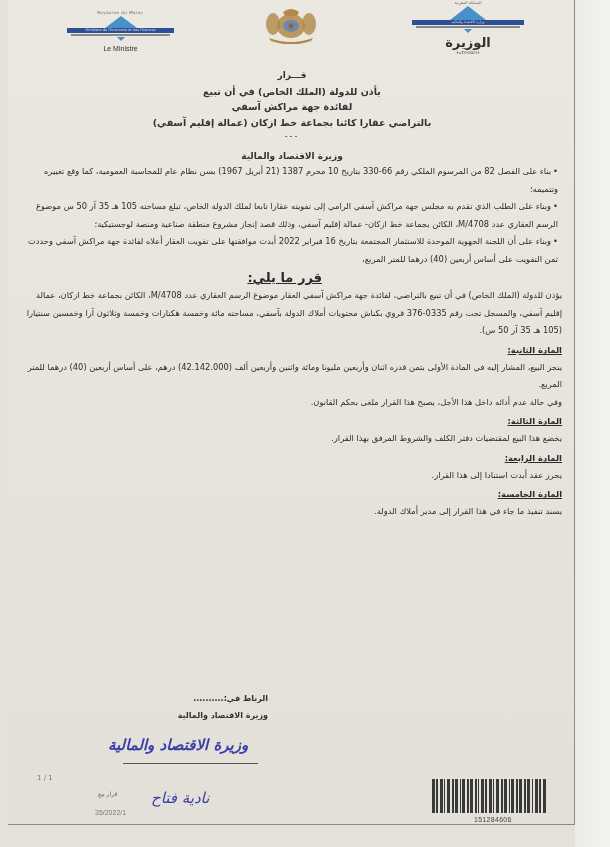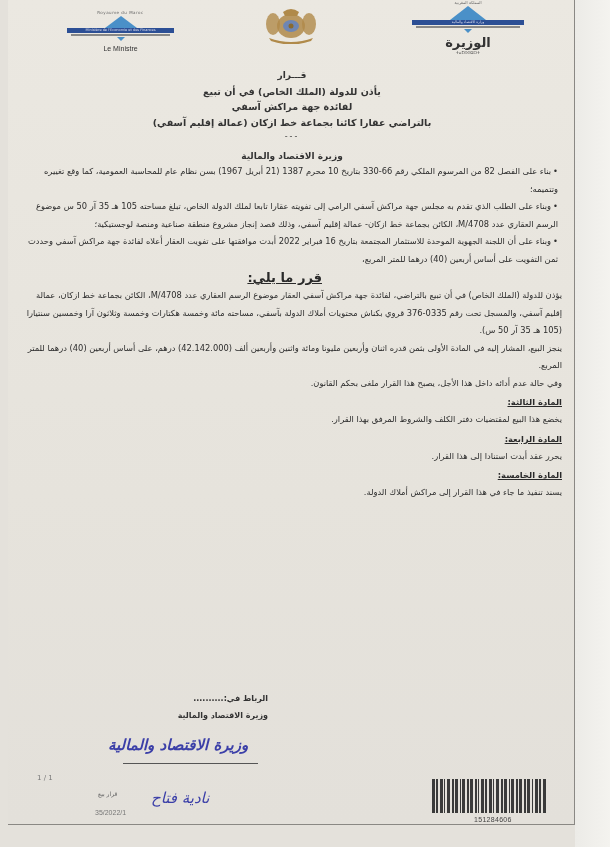--- a/index.html
+++ b/index.html
@@ -119,31 +119,32 @@
     <div class="ministry-head">وزيرة الاقتصاد والمالية</div>
 
     <div class="para bullet" style="margin-top:2px;">بناء على الفصل 82 من المرسوم الملكي رقم 66-330 بتاريخ 10 محرم 1387 (21 أبريل 1967) بسن نظام عام للمحاسبة العمومية، كما وقع تغييره وتتميمه؛</div>
     <div class="para bullet">وبناء على الطلب الذي تقدم به مجلس جهة مراكش آسفي الرامي إلى تفويته عقارا تابعا لملك الدولة الخاص، تبلغ مساحته 105 هـ 35 آر 50 س موضوع الرسم العقاري عدد M/4708، الكائن بجماعة خط ازكان- عمالة إقليم آسفي، وذلك قصد إنجاز مشروع منطقة صناعية ومنصة لوجستيكية؛</div>
     <div class="para bullet">وبناء على أن اللجنة الجهوية الموحدة للاستثمار المجتمعة بتاريخ 16 فبراير 2022 أبدت موافقتها على تفويت العقار أعلاه لفائدة جهة مراكش آسفي وحددت ثمن التفويت على أساس أربعين (40) درهما للمتر المربع،</div>
 
     <div class="decides">قرر ما يلي:</div>
 
     <div class="para">يؤذن للدولة (الملك الخاص) في أن تبيع بالتراضي، لفائدة جهة مراكش آسفي العقار موضوع الرسم العقاري عدد M/4708، الكائن بجماعة خط ازكان، عمالة إقليم آسفي، والمسجل تحت رقم 0335-376 قروي بكناش محتويات أملاك الدولة بآسفي، مساحته مائة وخمسة هكتارات وخمسة وثلاثون آرا وخمسين سنتيارا (105 هـ 35 آر 50 س).</div>
 
+    <div class="article-title">المادة الثانية:</div>
     <div class="para">ينجز البيع، المشار إليه في المادة الأولى بثمن قدره اثنان وأربعين مليونا ومائة واثنين وأربعين ألف (42.142.000) درهم، على أساس أربعين (40) درهما للمتر المربع.</div>
     <div class="para">وفي حالة عدم أدائه داخل هذا الأجل، يصبح هذا القرار ملغى بحكم القانون.</div>
 
     <div class="article-title">المادة الثالثة:</div>
     <div class="para">يخضع هذا البيع لمقتضيات دفتر الكلف والشروط المرفق بهذا القرار.</div>
 
     <div class="article-title">المادة الرابعة:</div>
     <div class="para">يحرر عقد أبدت استنادا إلى هذا القرار.</div>
 
     <div class="article-title">المادة الخامسة:</div>
-    <div class="para">يسند تنفيذ ما جاء في هذا القرار إلى مراكش أملاك الدولة.</div>
+    <div class="para">يسند تنفيذ ما جاء في هذا القرار إلى مدير أملاك الدولة.</div>
   </div>
 
   <div class="closing">
     <div>الرباط في:..........</div>
     <div>وزيرة الاقتصاد والمالية</div>
   </div>
 
   <div class="sig-stamp">وزيرة الاقتصاد والمالية</div>
   <div class="sig-line"></div>
   <div class="sig-name">نادية فتاح</div>

